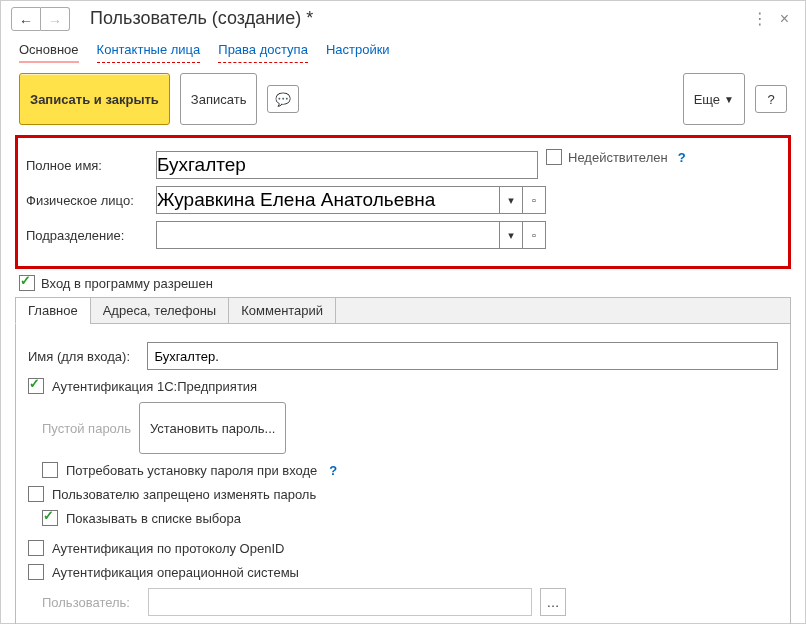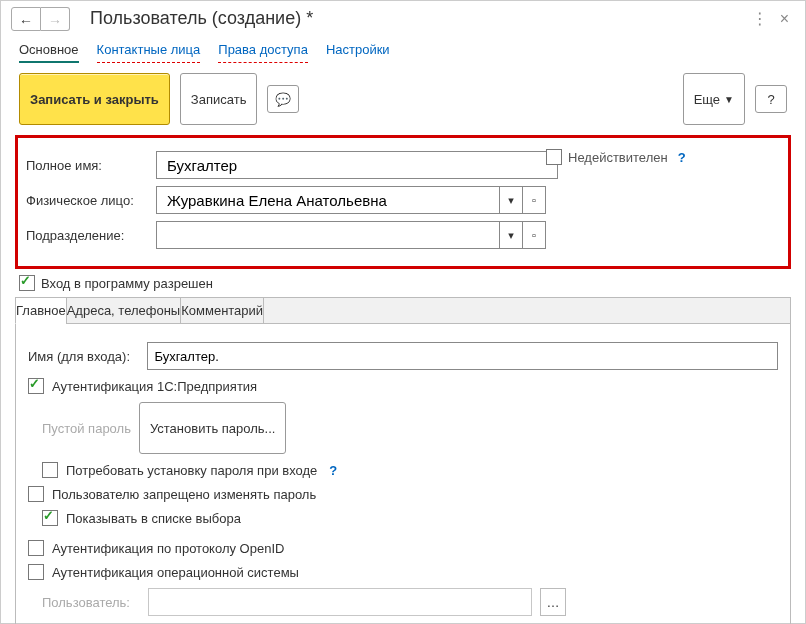--- a/index.html
+++ b/index.html
@@ -46,21 +46,21 @@
     color:#888; cursor:pointer; padding:4px 6px; font-size:16px;
   }
 
   .tabs-top {
     display:flex;
     gap: 18px;
     padding: 6px 18px 0 18px;
     font-size:13px;
   }
   .tabs-top .tab { cursor:pointer; color:#0066c0; padding-bottom:4px;}
-  .tabs-top .tab.active { color:#333; border-bottom: 2px solid #0f766e; }
+  .tabs-top .tab.active { color:#333; border-bottom: 2px solid #fca5a5; }
   .tabs-top .tab.dotted { border-bottom: 1px dashed #d00; text-align: center; }
 
   .toolbar {
     display:flex;
     align-items:center;
     padding: 10px 18px;
     gap: 10px;
   }
   .btn {
     border:1px solid #999;
@@ -91,23 +91,23 @@
     position:relative;
   }
   .formrow {
     display:flex;
     align-items:center;
     margin: 7px 0;
   }
   .formrow label { width:130px; }
   .textin {
     border:1px solid #888;
-    padding:2px 10px;
+    padding:2px 0;
     height:22px;
-    font-size:15px;
+    font-size:19px;
   }
   .textin.fullname { width: 380px; }
   .compound {
     display:flex;
     width: 390px;
   }
   .compound .textin { flex:1; border-right:none;}
   .smbtn {
     width:22px; height:26px;
     border:1px solid #888;
@@ -148,21 +148,21 @@
     flex:1;
     display:flex;
     flex-direction:column;
   }
   .tabrow {
     display:flex;
     background:#f1f1f1;
     border-bottom:1px solid #bbb;
   }
   .tabrow .itab {
-    padding: 5px 0;
+    padding: 5px 12px;
     border:1px solid #bbb;
     margin:-1px 0 -1px -1px;
     background:#f1f1f1;
     cursor:pointer;
     font-size:13px;
   }
   .tabrow .itab.active {
     background:#fff;
     border-bottom:1px solid #fff;
   }

